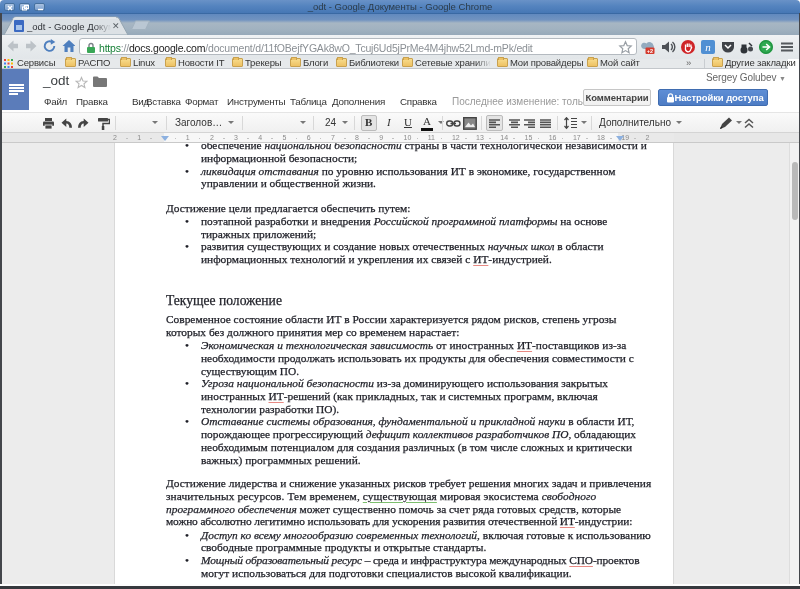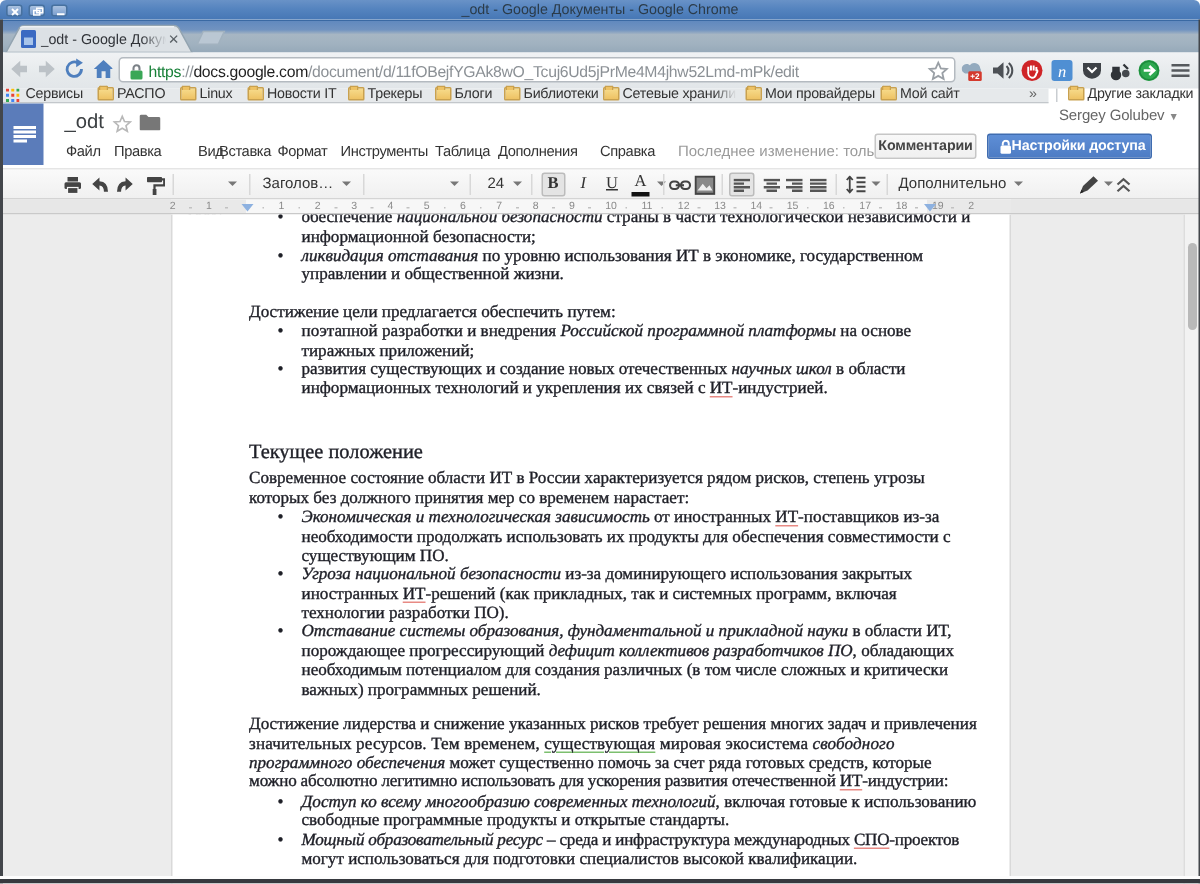--- a/index.html
+++ b/index.html
@@ -35,21 +35,21 @@
 .navic { position:absolute; top:3px; width:14px; height:16px; }
 #urlfield { position:absolute; left:79px; top:3px; width:558px; height:17px; background:#fff;
   border:1px solid #b4bac0; border-radius:3px; }
 #urltext { position:absolute; left:19px; top:3px; font-size:10.5px; letter-spacing:-0.2px; white-space:nowrap; color:#222; }
 #urltext .g { color:#188038; }
 #urltext .p { color:#8b9095; }
 #star { position:absolute; right:3px; top:1px; }
 .extic { position:absolute; top:4px; width:16px; height:16px; }
 
 
-#bookmarks { left:0; top:59px; width:699px; height:10px; background:#e6e9eb; border-bottom:1px solid #c3c7cb; }
+#bookmarks { left:0; top:59px; width:788px; height:10px; background:#e6e9eb; border-bottom:1px solid #c3c7cb; }
 .bmk { position:absolute; top:-2px; font-size:9.5px; letter-spacing:-0.15px; color:#333; white-space:nowrap; }
 .bfold { position:absolute; top:-1px; width:11px; height:9px;
   background:linear-gradient(180deg,#f7dc8d,#eec264); border:1px solid #c9a14e; border-radius:1px; }
 .bfold:before { content:""; position:absolute; left:0px; top:-2px; width:4px; height:2px;
   background:#eec264; border:1px solid #c9a14e; border-bottom:none; border-radius:1px 1px 0 0; }
 
 
 #dhead { left:0; top:69px; width:800px; height:43px; background:#fff; }
 #dicon { position:absolute; left:2px; top:0; width:27px; height:41px; background:#5b7cba; }
 #dicon div { position:absolute; left:7px; background:#fff; height:2px; }

